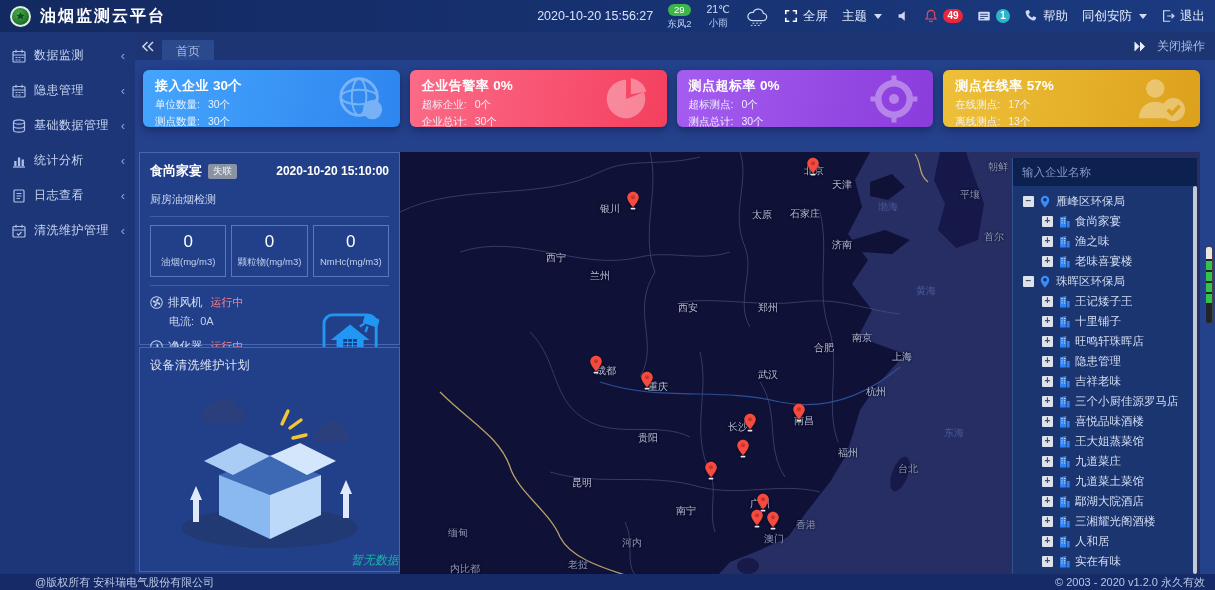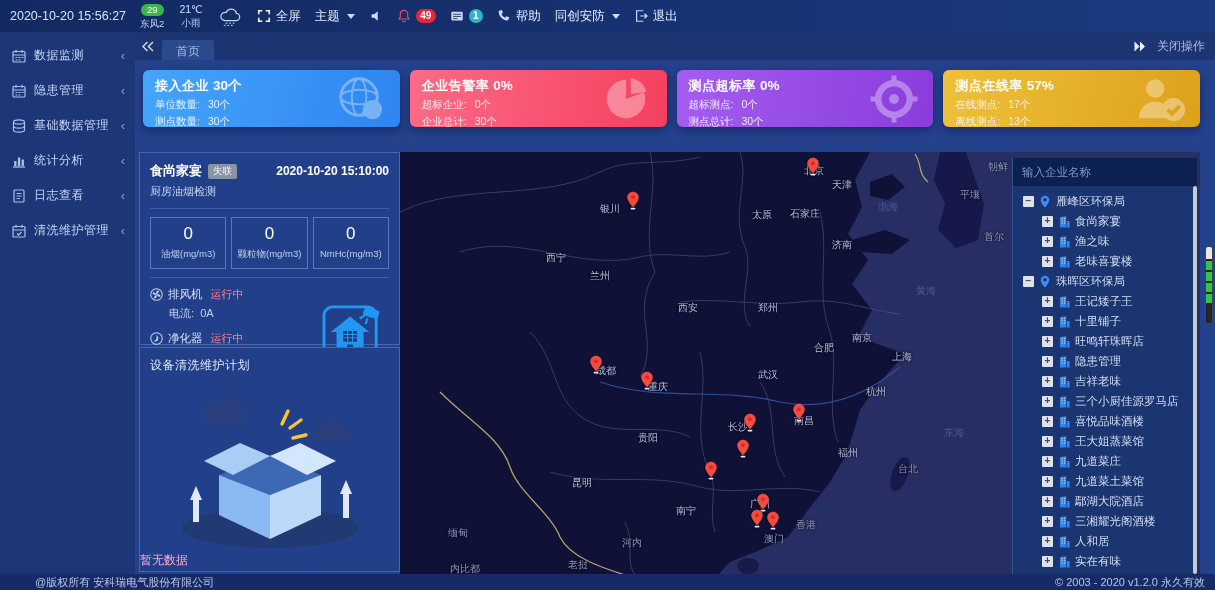--- a/index.html
+++ b/index.html
@@ -59,39 +59,39 @@
 
   
   .left-panel { position:absolute; left:4px; top:92px; width:261px; bottom:0; }
   .panel { background:#22408a; border:1px solid rgba(110,150,220,.45); }
   .box1 { height:193px; padding:9px 10px; }
   .box2 { margin-top:2px; height:225px; padding:9px 10px; position:relative; overflow:hidden; }
   .cp-head { display:flex; align-items:center; }
   .cp-name { color:#fff; font-size:13px; font-weight:bold; }
   .cp-badge { background:#8a93a3; color:#f2f4f8; font-size:9.5px; padding:1px 5px; border-radius:2px; margin-left:6px; }
   .cp-time { margin-left:auto; color:#fff; font-size:12px; font-weight:bold; }
-  .cp-sub { color:#c8d4ef; font-size:11px; margin-top:4px; }
+  .cp-sub { color:#c8d4ef; font-size:11px; margin-top:12px; }
   .metrics { display:flex; gap:5px; margin-top:9px; border-top:1px solid rgba(110,150,220,.35); padding-top:8px; }
   .metric { flex:1; border:1px solid rgba(130,165,230,.55); text-align:center; padding:6px 2px 7px; }
   .m-val { color:#fff; font-size:17px; }
   .m-label { color:#c2cfec; font-size:9.5px; margin-top:4px; }
   .devices { display:flex; margin-top:8px; border-top:1px solid rgba(110,150,220,.35); padding-top:9px; }
   .dev-col { flex:1; }
   .dev { margin-bottom:10px; }
   .dev-line1 { display:flex; align-items:center; gap:5px; }
   .dev-ic svg { width:13px; height:13px; display:block; }
   .dev-name { color:#d6e0f5; font-size:11.5px; }
   .dev-status { color:#ff8390; font-size:11px; margin-left:3px; }
   .dev-line2 { color:#c2cfec; font-size:11px; margin:4px 0 0 19px; }
   .house-wrap { width:72px; display:flex; align-items:center; justify-content:center; }
   .house-wrap svg { width:62px; height:58px; }
 
   .mp-title { color:#dfe7f7; font-size:12px; letter-spacing:.5px; }
   .illus { position:absolute; left:50%; top:34px; transform:translateX(-50%); }
-  .empty-text { position:absolute; left:0; right:0; bottom:2px; text-align:left; color:#f9a8d4; font-size:12px; }
+  .empty-text { position:absolute; left:0; right:0; bottom:2px; text-align:right; color:#14b8a6; font-size:12px;font-style:italic; }
 
   
   .map { position:absolute; left:265px; top:92px; width:800px; bottom:0; background:#0f1137; overflow:hidden; cursor:grab; }
   .map svg.geo { position:absolute; left:0; top:0; }
   .city { position:absolute; color:#b6bedd; font-size:10px; white-space:nowrap; text-shadow:0 0 3px #000; }
   .city.dim { color:#8e97bf; }
   .sea-label { position:absolute; color:#4a5a9b; font-size:10px; }
   .marker { position:absolute; width:14px; height:19px; cursor:pointer; }
   .marker svg { width:14px; height:19px; display:block; filter:drop-shadow(0 1px 1px rgba(0,0,0,.6)); }
 
@@ -115,20 +115,28 @@
   
   .footer { position:absolute; left:0; right:0; bottom:0; height:16px; background:#152a66; display:flex; align-items:center; justify-content:space-between; padding:0 10px 0 35px; z-index:30; }
   .footer span { color:#b9c6e4; font-size:11px; }
 </style>
 </head>
 <body>
 
 <div class="app">
 
   <header class="topbar">
+    <div class="brand">
+      <span class="logo">
+        <svg viewBox="0 0 12 12">
+            <path d="M6 1l1.4 3 3.2.2-2.5 2 1 3.1L6 7.6 2.9 9.3l1-3.1-2.5-2 3.2-.2z" fill="#0d4d1a"></path>
+          </svg>
+      </span>
+      <span class="app-title">油烟监测云平台</span>
+    </div>
     <div class="top-right">
       <span class="datetime">2020-10-20 15:56:27</span>
       <div class="weather">
         <div class="w-col">
           <span class="aqi-badge">29</span>
           <span class="wind">东风2</span>
         </div>
         <div class="w-col">
           <span class="temp">21℃</span>
           <span class="cond">小雨</span>

